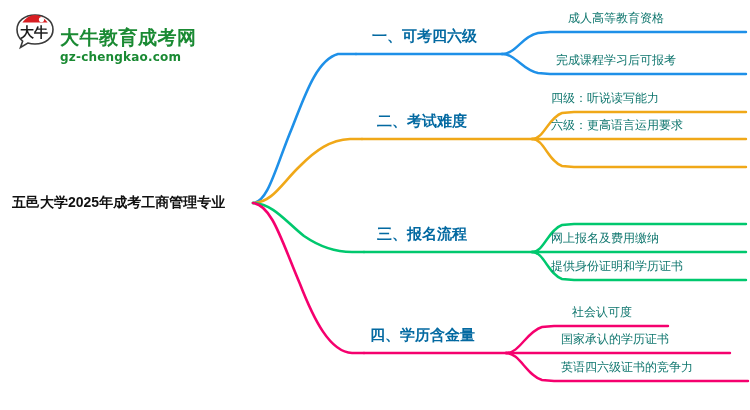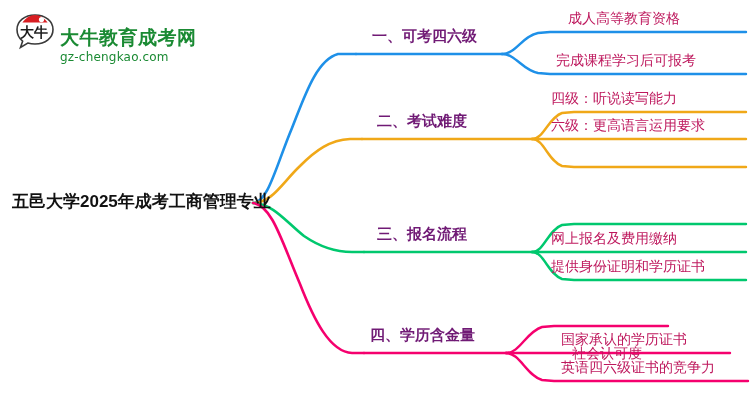--- a/index.html
+++ b/index.html
@@ -49,59 +49,59 @@
   .logo-cn {
     font-size: 19px;
     font-weight: bold;
     color: #1a8a33;
     letter-spacing: 0.5px;
     line-height: 23px;
     white-space: nowrap;
   }
   .logo-en {
     font-size: 12px;
-    font-weight: normal;
+    font-weight: bold;
     color: #1a8a33;
     letter-spacing: 0.2px;
     line-height: 16px;
     white-space: nowrap;
     font-family: "DejaVu Sans", sans-serif;
   }
 
   
   #root-title {
     position: absolute;
     left: 12px;
     top: 190px;
     width: 242px;
     text-align: left;
-    font-size: 17px;
+    font-size: 14px;
     font-weight: bold;
     color: #111111;
     letter-spacing: 0px;
     white-space: nowrap;
     line-height: 24px;
   }
 
   
   .branch-label {
     position: absolute;
     font-size: 15px;
     font-weight: bold;
-    color: #701a75;
+    color: #0369a1;
     white-space: nowrap;
     line-height: 20px;
     text-align: left;
   }
 
   
   .leaf-label {
     position: absolute;
-    font-size: 14px;
-    color: #be185d;
+    font-size: 12px;
+    color: #0f766e;
     white-space: nowrap;
     line-height: 20px;
     text-align: left;
   }
 </style>
 </head>
 <body>
 
 <div id="canvas">
 
@@ -155,17 +155,17 @@
 
   <div class="branch-label" style="left:377px; top:111px;">二、考试难度</div>
   <div class="leaf-label" style="left:551px; top:88px;">四级：听说读写能力</div>
   <div class="leaf-label" style="left:551px; top:115px;">六级：更高语言运用要求</div>
 
   <div class="branch-label" style="left:377px; top:224px;">三、报名流程</div>
   <div class="leaf-label" style="left:551px; top:228px;">网上报名及费用缴纳</div>
   <div class="leaf-label" style="left:551px; top:256px;">提供身份证明和学历证书</div>
 
   <div class="branch-label" style="left:370px; top:325px;">四、学历含金量</div>
-  <div class="leaf-label" style="left:572px; top:302px;margin-top:41px;">社会认可度</div>
+  <div class="leaf-label" style="left:572px; top:302px;">社会认可度</div>
   <div class="leaf-label" style="left:561px; top:329px;text-align:right;">国家承认的学历证书</div>
   <div class="leaf-label" style="left:561px; top:357px;">英语四六级证书的竞争力</div>
 
 </div>
 
 </body></html>

